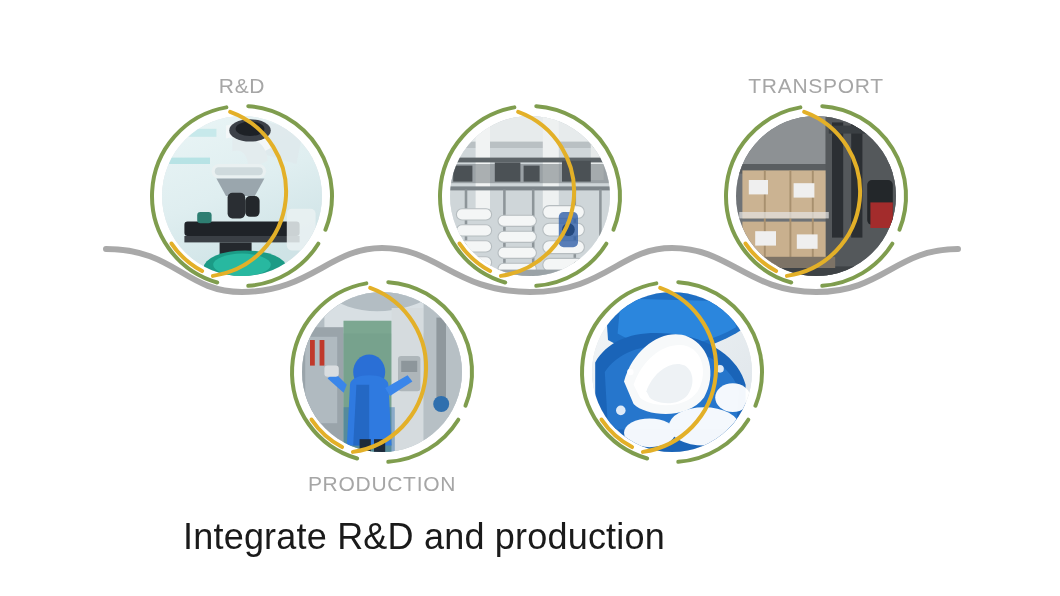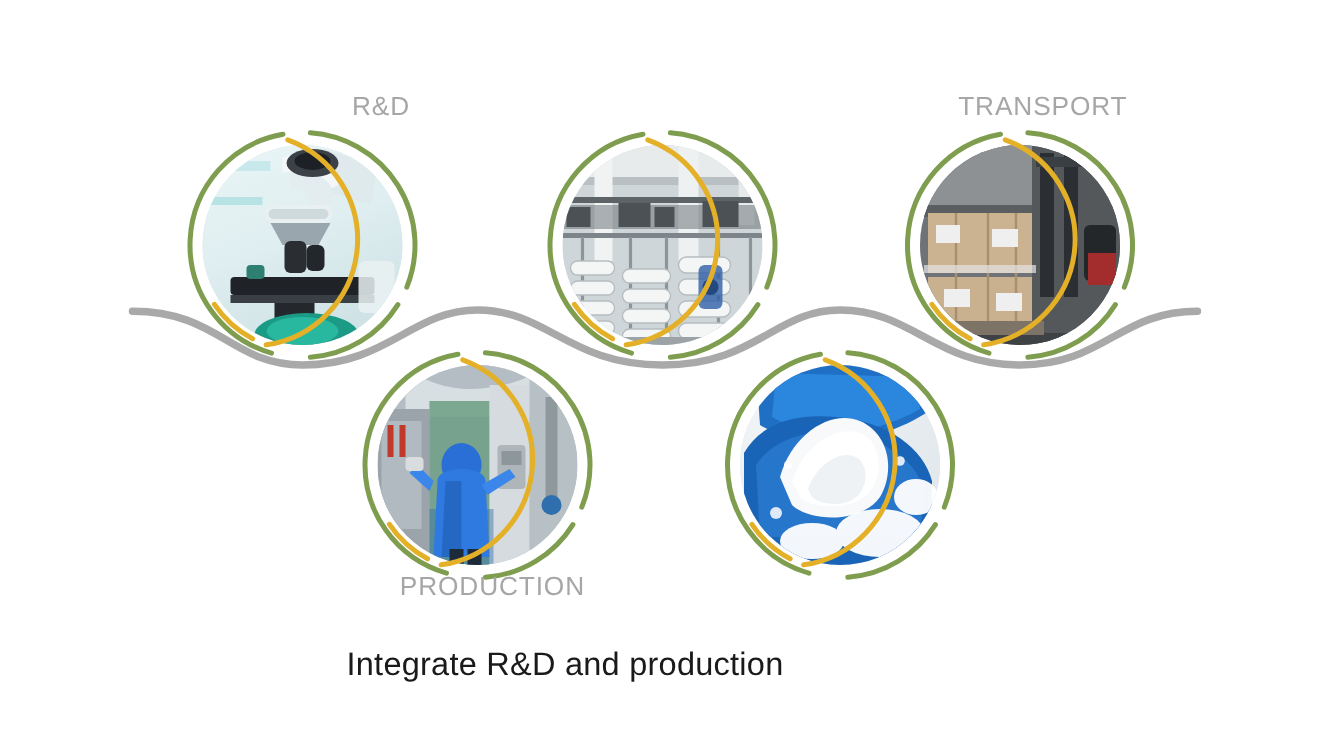--- a/index.html
+++ b/index.html
@@ -50,44 +50,43 @@
   .photo-art {
     position: absolute;
     left: 0; top: 0;
     width: 100%; height: 100%;
   }
 
   
   .node-label {
     position: absolute;
     width: 100%;
-    text-align: right;
+    text-align: center;
     color: #a6a6a6;
     font-size: 21px;
     font-weight: 400;
     letter-spacing: 0.7px;
     white-space: nowrap;
     z-index: 4;
   }
   .label-above { bottom: 100%; margin-bottom: 12px; }
-  .label-below { top: 100%; }
+  .label-below { top: 100%; margin-top: 14px; }
 
   
   #page-title {
     position: absolute;
     left: 0;
     top: 516px;
     width: 848px;
     text-align: center;
     color: #1a1a1a;
-    font-size: 26px;
+    font-size: 36px;
     font-weight: 400;
     letter-spacing: 0.2px;
     z-index: 5;
-    padding-left: 28px;
   }
 </style>
 </head>
 <body>
 
 <div id="stage">
 
   <svg id="wave-layer" viewBox="0 0 1060 596" preserveAspectRatio="none">
     <path d="M 106 249
              C 175 249 185 292 242 292

